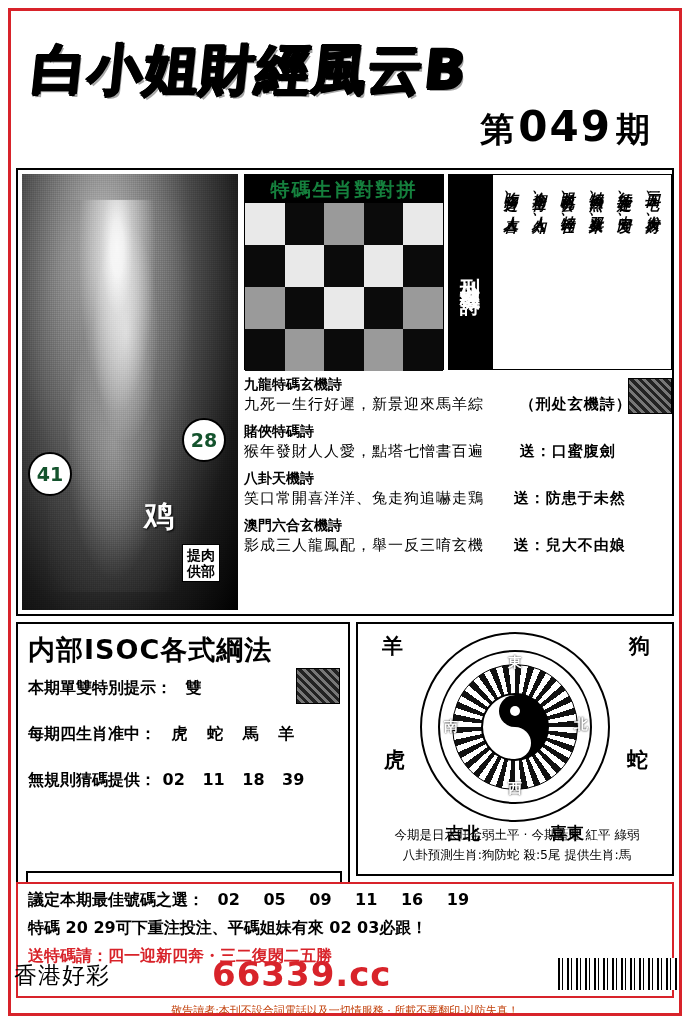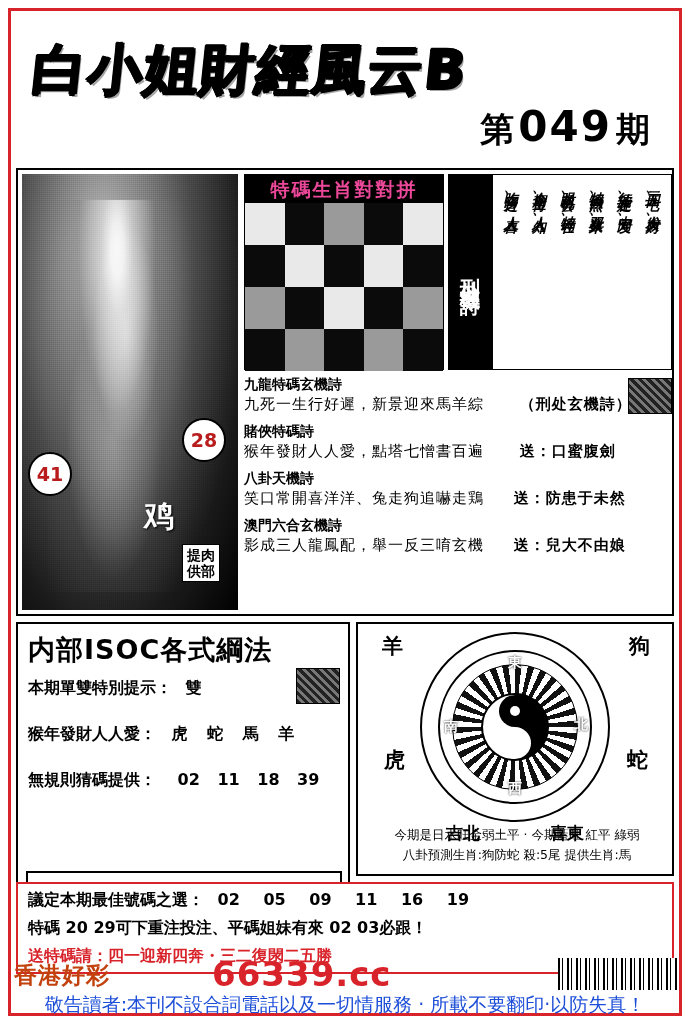--- a/index.html
+++ b/index.html
@@ -74,21 +74,21 @@
     position:absolute;inset:0;
     background-image:
       repeating-linear-gradient(0deg, rgba(255,255,255,.045) 0 1px, rgba(0,0,0,.05) 1px 2px),
       repeating-linear-gradient(90deg, rgba(255,255,255,.035) 0 1px, rgba(0,0,0,.04) 1px 2px);
     mix-blend-mode:overlay;
   }
   .ball{
     position:absolute;border-radius:50%;
     background:#fff;border:2px solid #000;
     display:flex;align-items:center;justify-content:center;
-    font-weight:bold;font-size:19px;color:#b91c1c;
+    font-weight:bold;font-size:19px;color:#14532d;
   }
   .ball.b41{left:6px;top:278px;width:40px;height:40px;}
   .ball.b28{left:160px;top:244px;width:40px;height:40px;}
   .photo-zodiac{
     position:absolute;left:122px;top:322px;
     font-size:30px;font-weight:bold;color:#fff;
     text-shadow:1px 1px 2px #000;
   }
   .photo-tag{
     position:absolute;left:160px;top:370px;
@@ -96,21 +96,21 @@
     padding:2px 4px;font-size:14px;line-height:16px;font-weight:bold;
     text-align:center;
   }
   
   .puzzle{
     position:absolute;left:226px;top:4px;width:200px;height:196px;
     border:1px solid #000;box-sizing:border-box;background:#111;
   }
   .puzzle-title{
     position:absolute;left:0;top:0;width:100%;height:28px;
-    background:#000;color:#ec4899;text-align:center;
+    background:#000;color:#15803d;text-align:center;
     font-size:19px;font-weight:bold;line-height:28px;letter-spacing:2px;
   }
   .checker{
     position:absolute;left:0;top:28px;width:100%;height:168px;
     display:grid;grid-template-columns:repeat(5,1fr);grid-template-rows:repeat(4,1fr);
   }
   .checker div{background:#0b0b0b;}
   .checker div.l{background:#e9e9e9;}
   .checker div.m{background:#9a9a9a;}
   
@@ -229,48 +229,48 @@
     position:absolute;left:8px;bottom:10px;width:302px;
     font-size:12.5px;text-align:center;white-space:nowrap;
   }
   .corner-pair{
     position:absolute;left:0;top:198px;width:100%;
     display:flex;justify-content:center;gap:70px;
     font-size:17px;font-weight:bold;
   }
   
   .footbox{
-    position:absolute;left:16px;top:882px;width:658px;height:92px;
+    position:absolute;left:16px;top:882px;width:658px;height:116px;
     border:2px solid #d8232a;box-sizing:border-box;background:#fff;
     padding:6px 10px;
   }
   .footline{
     font-size:16px;font-weight:bold;white-space:nowrap;margin-bottom:7px;
   }
   .footline .nums span{margin-right:18px;}
   .footline.red{color:#d8232a;}
   
   .brandbar{
     position:absolute;left:0;bottom:30px;width:690px;height:36px;
   }
   .brand-left{
     position:absolute;left:14px;top:2px;
-    font-size:23px;font-weight:bold;color:#c2410c;letter-spacing:1px;
+    font-size:23px;font-weight:normal;color:#000000;letter-spacing:1px;
   }
   .brand-mid{
     position:absolute;left:212px;top:-4px;
     font-size:34px;font-weight:bold;color:#d8232a;letter-spacing:1px;
   }
   .barcode{
     position:absolute;right:12px;top:0px;width:120px;height:32px;
     background:repeating-linear-gradient(90deg,#000 0 2px,#fff 2px 4px,#000 4px 5px,#fff 5px 9px);
   }
   .disclaimer{
     position:absolute;left:0;bottom:6px;width:690px;
-    text-align:center;font-size:19px;color:#1d4ed8;
+    text-align:center;font-size:11px;color:#c2410c;
   }
 </style>
 </head>
 <body>
 
 <div class="page">
   <div class="frame"></div>
 
   <div class="header">
     <div class="masthead">白小姐財經風云B</div>
@@ -371,32 +371,32 @@
   <div class="blpanel">
     <div class="isoc-title">内部ISOC各式綱法</div>
     <div class="isoc-badge"></div>
 
     <div class="isoc-line" style="top:54px">
       <span>本期單雙特別提示：</span>
       <span class="val">雙</span>
     </div>
 
     <div class="isoc-line" style="top:100px">
-      <span>猴年發財人人愛：</span>
+      <span>每期四生肖准中：</span>
       <span class="zodiacs" style="margin-left:10px">
         <span>虎</span>
         <span>蛇</span>
         <span>馬</span>
         <span>羊</span>
       </span>
     </div>
 
     <div class="isoc-line" style="top:146px">
       <span>無規則猜碼提供：</span>
-      <span class="nums" style="margin-left:16px">
+      <span class="nums" style="margin-left:1px">
         <span>02</span>
         <span>11</span>
         <span>18</span>
         <span>39</span>
       </span>
     </div>
 
     <div class="bjbox">百家齊議送旺碼</div>
   </div>
 

